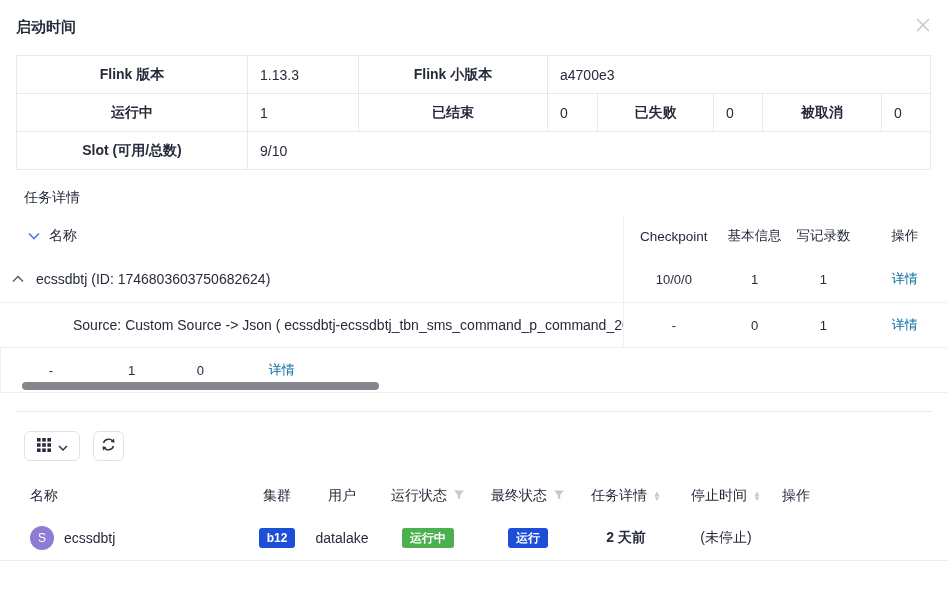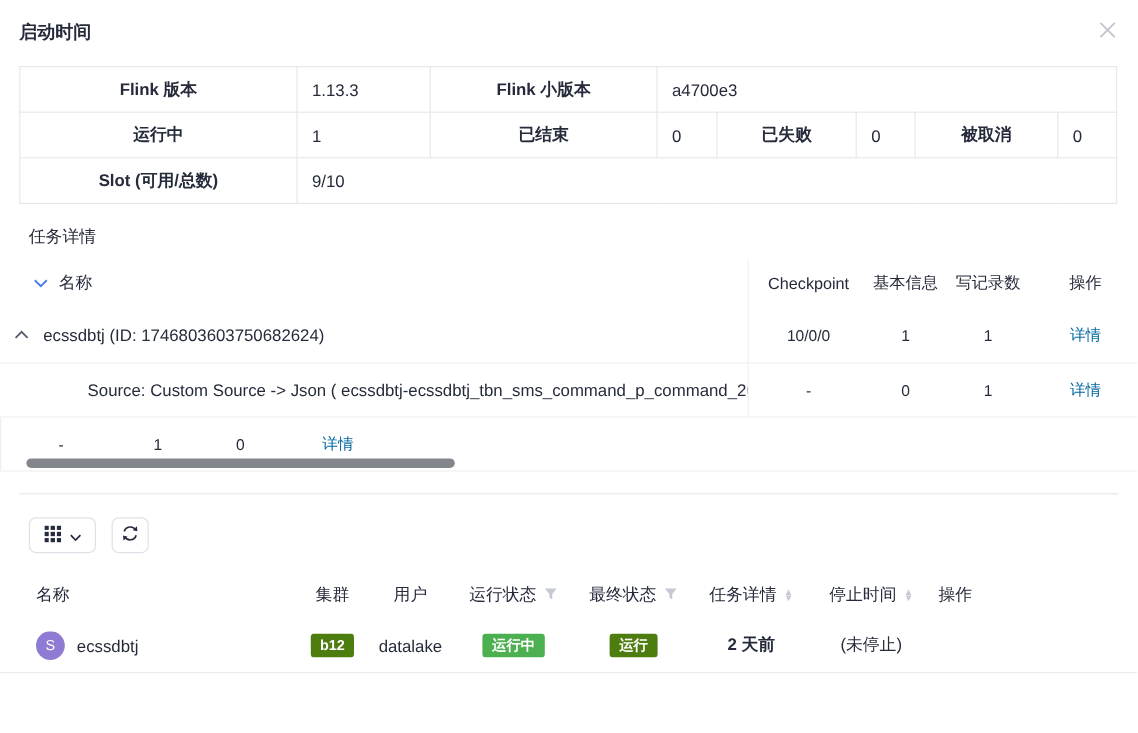--- a/index.html
+++ b/index.html
@@ -50,21 +50,21 @@
   .jrow.j-body{height:46px;border-bottom:1px solid #ececec;}
   .jc{box-sizing:border-box;display:flex;align-items:center;justify-content:center;gap:6px;overflow:hidden;white-space:nowrap;}
   .jc.name{width:248px;justify-content:flex-start;padding-left:30px;gap:10px;}
   .jc.cluster{width:58px;} .jc.user{width:72px;}
   .jc.run{width:100px;} .jc.final{width:100px;}
   .jc.start{width:96px;} .jc.stop{width:104px;}
   .jc.action{flex:1;justify-content:flex-start;padding-left:4px;gap:14px;}
   .sorter{display:flex;flex-direction:column;color:#c5c9d2;font-size:8px;line-height:5.5px;cursor:pointer;}
   .avatar{width:24px;height:24px;border-radius:50%;background:#8f7bd3;color:#fff;font-size:12px;display:inline-flex;align-items:center;justify-content:center;flex:none;}
   .tag{display:inline-block;padding:2px 8px;border-radius:3px;color:#fff;font-size:12px;line-height:16px;font-weight:600;}
-  .tag-cyan{background:#4d7c0f;}
+  .tag-cyan{background:#1d4ed8;}
   .tag-green{background:#4caf50;}
   .bold{font-weight:700;}
   .op-link{color:#6e64c8;cursor:pointer;}
 </style>
 </head>
 <body>
 
 <div class="drawer-header">
   <span class="drawer-title">启动时间</span>
   <span class="close-btn">

